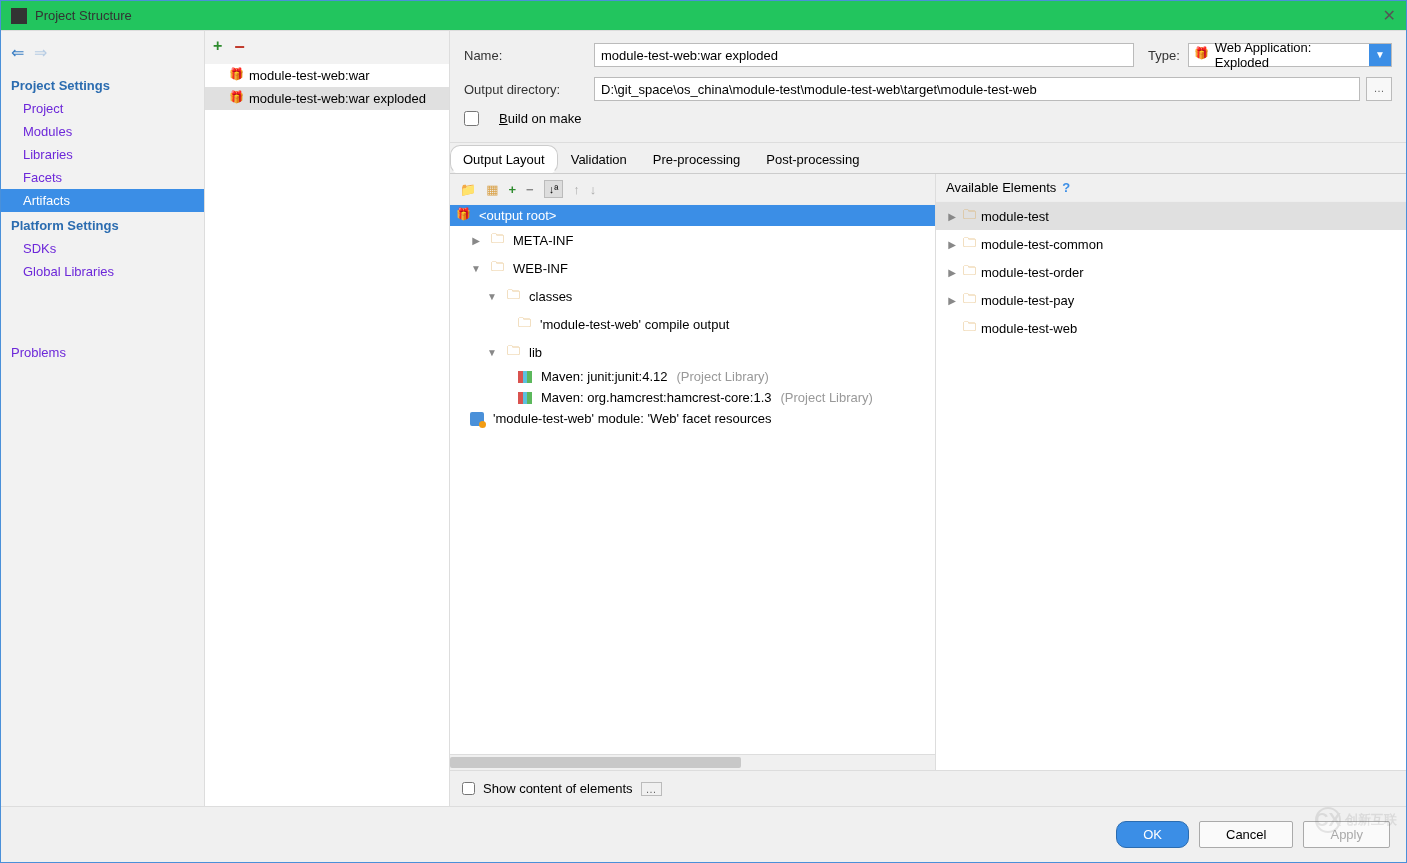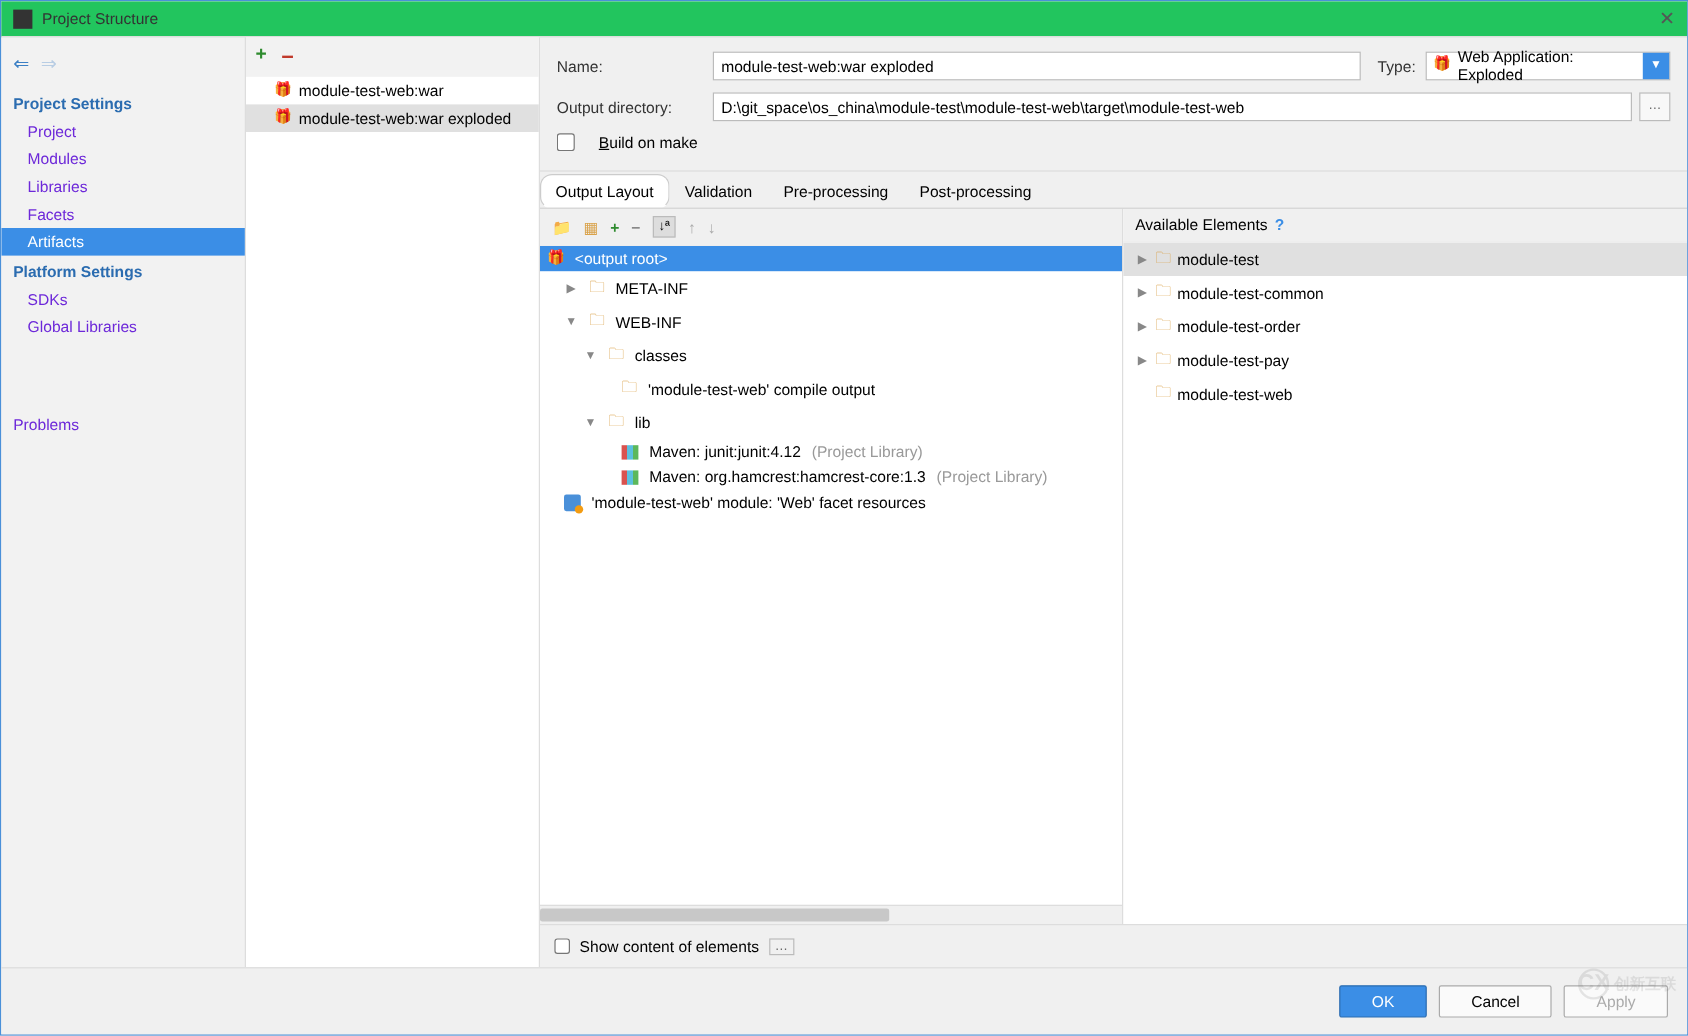--- a/index.html
+++ b/index.html
@@ -54,21 +54,21 @@
 .avail-header { padding: 6px 10px; display: flex; align-items: center; gap: 6px; border-bottom: 1px solid #eee; background:#f0f0f0;}
 .help-icon { color: #3b8ee6; font-weight: bold; }
 .avail-tree { flex: 1; overflow: auto; }
 .avail-row { display: flex; align-items: center; padding: 3px 10px; gap: 5px; }
 .avail-row.sel { background: #e0e0e0; }
 .scrollbar-h { height: 16px; background: #f0f0f0; border-top: 1px solid #ddd; position:relative; }
 .scrollbar-h::after { content:""; position:absolute; left:0; width:60%; top:2px; bottom:2px; background:#c8c8c8; border-radius:2px; }
 .bottom-opt { padding: 10px 12px; display: flex; align-items: center; gap: 8px; border-top: 1px solid #ddd; background:#f0f0f0; }
 .footer { display: flex; justify-content: flex-end; padding: 14px 16px; gap: 10px; border-top: 1px solid #ddd; background:#f0f0f0;}
 .btn { padding: 5px 26px; border: 1px solid #aaa; background: #fafafa; cursor: pointer; border-radius:2px;}
-.btn.primary { background: #3b8ee6; color: #fff; border-color: #2b6cb0; }
+.btn.primary { background: #3b8ee6; color: #fff; border-color: #2b6cb0; border-radius: 10px; }
 .btn.disabled { color: #aaa; }
 .dim { color: #999; }
 .lib-icon { width:14px; height:12px; display:inline-block; background: linear-gradient(to right, #d9534f 33%, #5bc0de 33% 66%, #5cb85c 66%); }
 .facet-icon { width:14px; height:14px; display:inline-block; background:#4a90d9; border-radius:2px; position:relative;}
 .facet-icon::after{content:"";position:absolute;right:-2px;bottom:-2px;width:7px;height:7px;background:#f39c12;border-radius:50%;}
 .watermark { position:absolute; right:10px; bottom:30px; opacity:0.15; font-size:18px; color:#666; font-weight:bold; display:flex; align-items:center; gap:4px;}
 .watermark .circ { width:26px; height:26px; border:2px solid #666; border-radius:50%; display:flex; align-items:center; justify-content:center; font-size:19px;}
 .ind20{padding-left:20px;} .ind36{padding-left:36px;} .ind68{padding-left:68px;}
 </style>
 </head>

